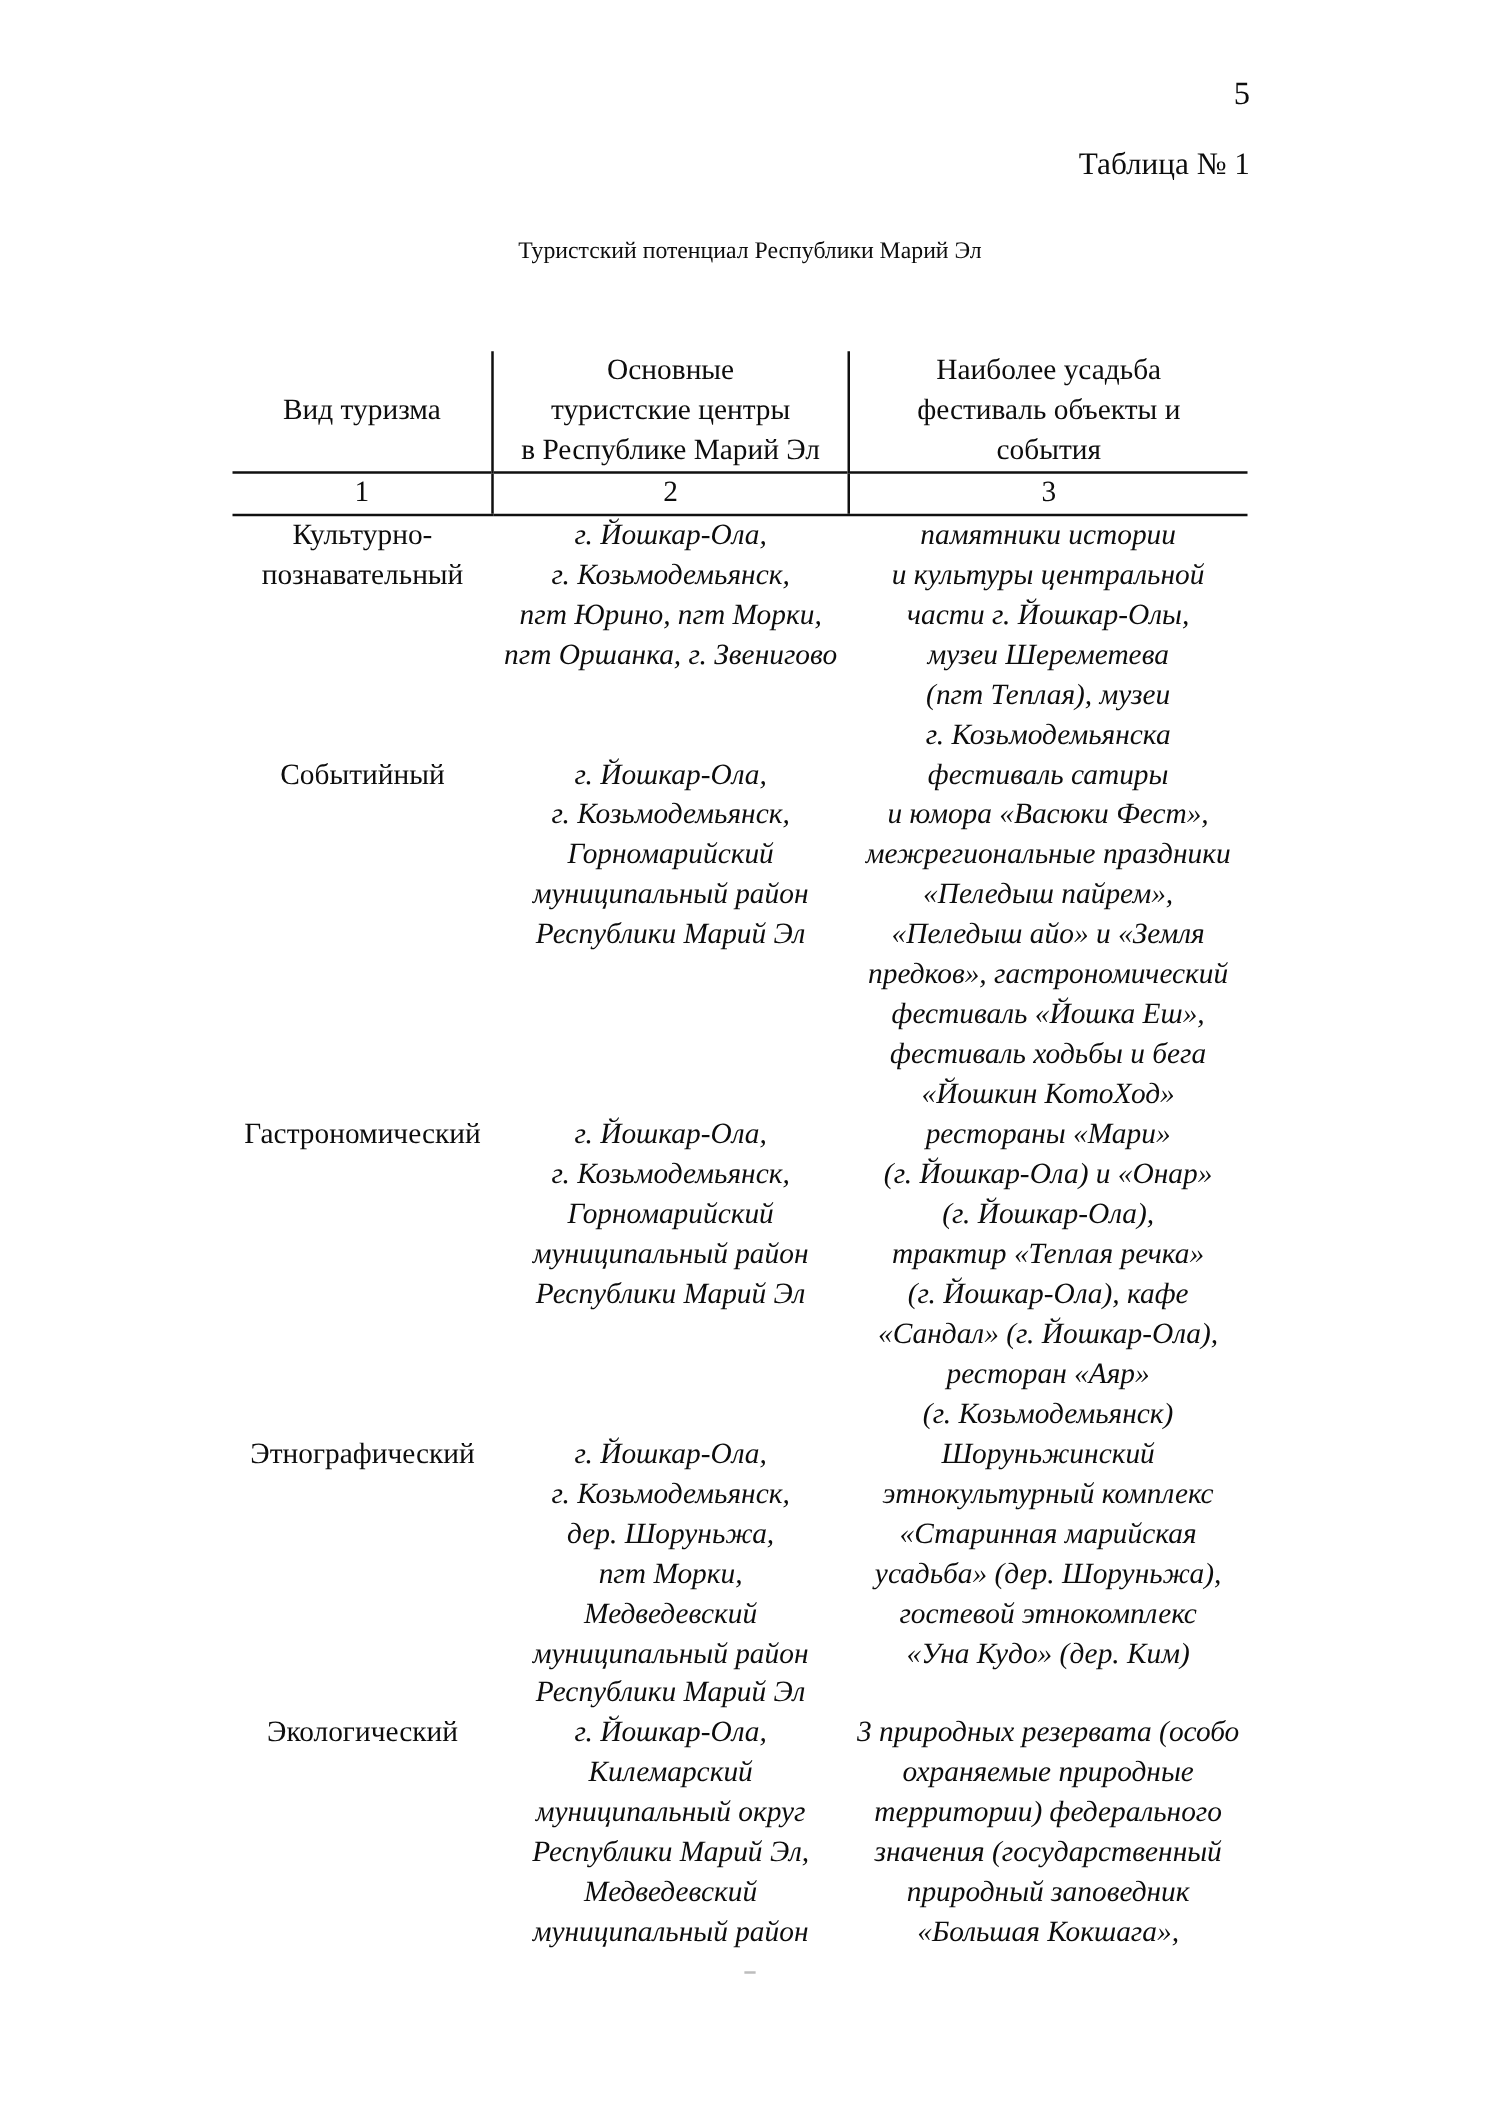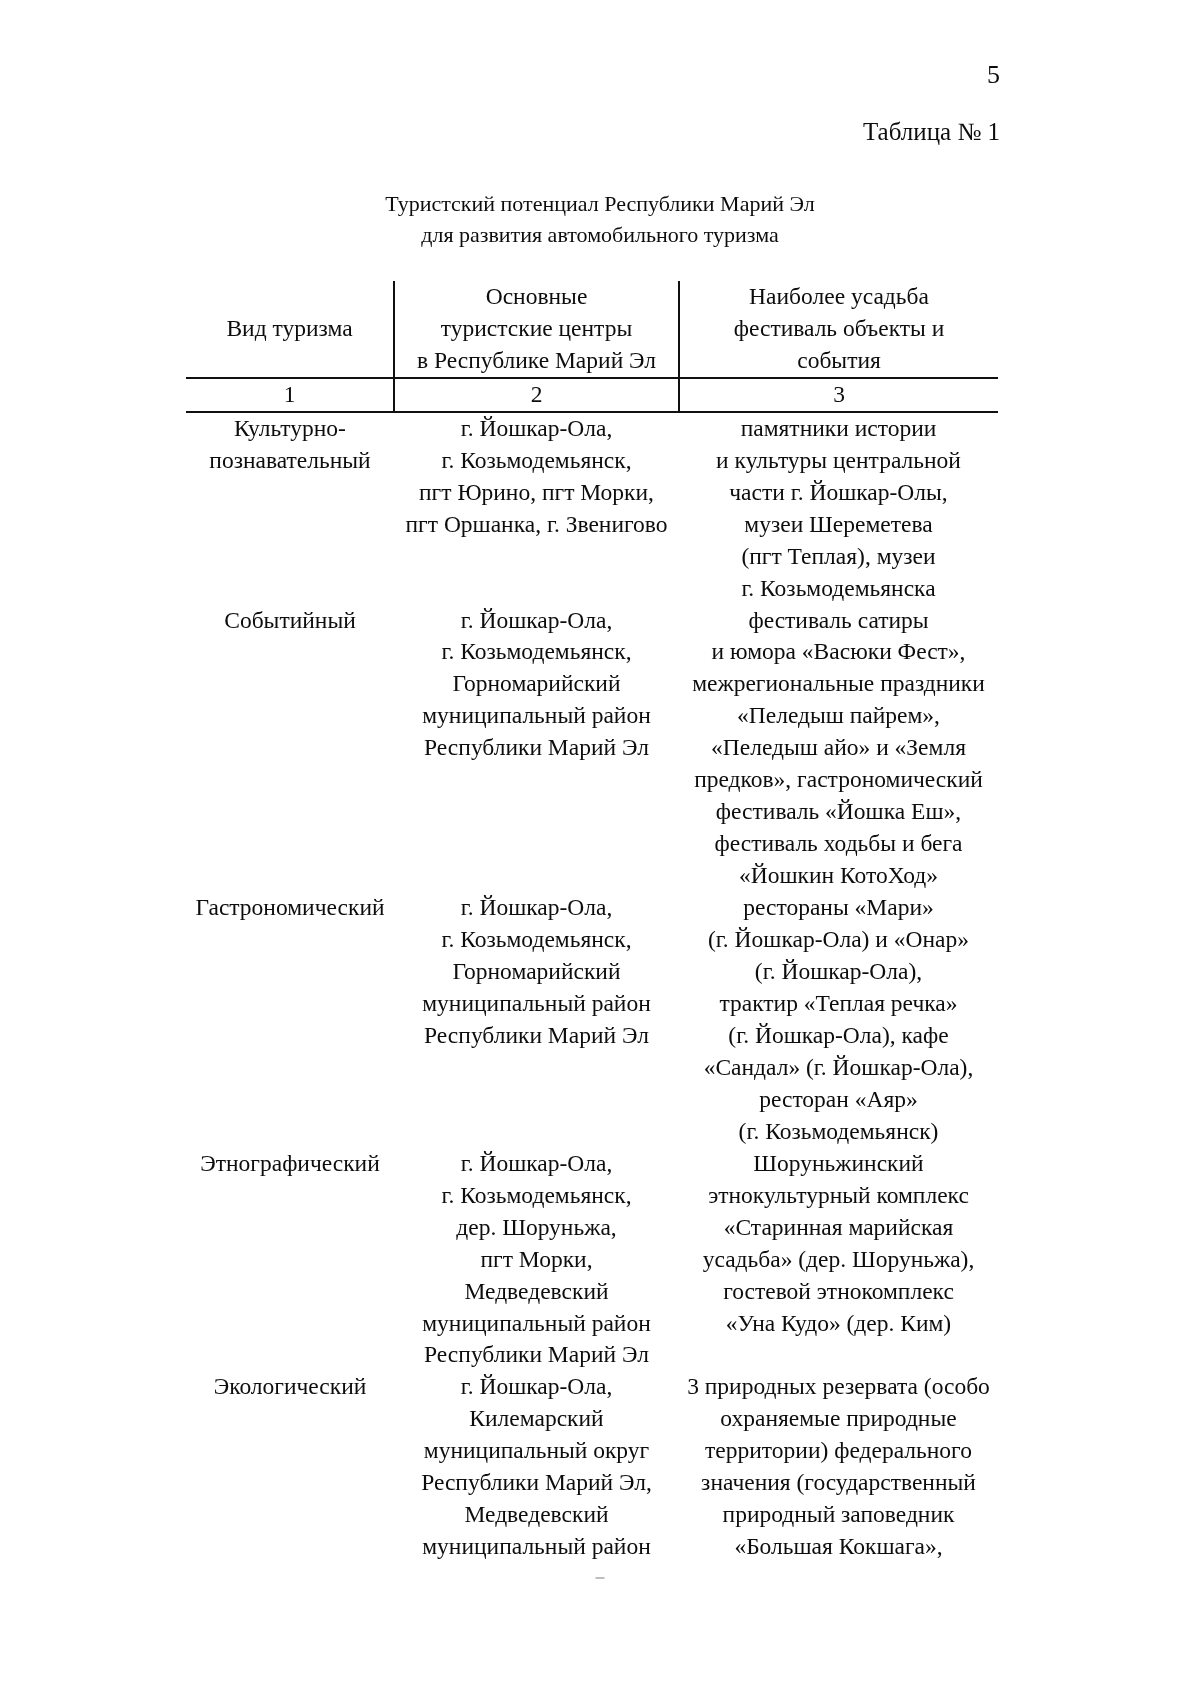--- a/index.html
+++ b/index.html
@@ -40,21 +40,21 @@
     white-space: nowrap;
   }
 
   
   .doc-title {
     position: absolute;
     top: 188px;
     left: 0;
     right: 0;
     text-align: center;
-    font-size: 22px;
+    font-size: 19px;
     line-height: 1.42;
   }
   .doc-title .line { display: block; }
 
   
   .table-wrap {
     position: absolute;
     top: 281px;
     left: 186px;
     width: 812px;
@@ -112,20 +112,21 @@
   }
   .cell-pad {
     padding: 30px 10px 0 10px;
   }
   .cell-type {
     text-align: left;
     margin-top: 28px;
   }
   .cell-center {
     text-align: center;
+    font-style: italic;
   }
   .cell-type .ln,
   .cell-center .ln {
     display: block;
     white-space: nowrap;
   }
 
   
   .bottom-mark {
     position: absolute;
@@ -141,21 +142,20 @@
 <body>
 
 <div class="page">
 
   <div class="page-number">5</div>
 
   <div class="table-label">Таблица № 1</div>
 
   <div class="doc-title">
     <span class="line">Туристский потенциал Республики Марий Эл</span>
-    <span class="line">для развития автомобильного туризма</span>
   </div>
 
   <div class="table-wrap">
     <table class="tourism">
       <colgroup>
         <col class="c1">
           <col class="c2">
           <col class="c3">
       </colgroup>
       <tbody>

